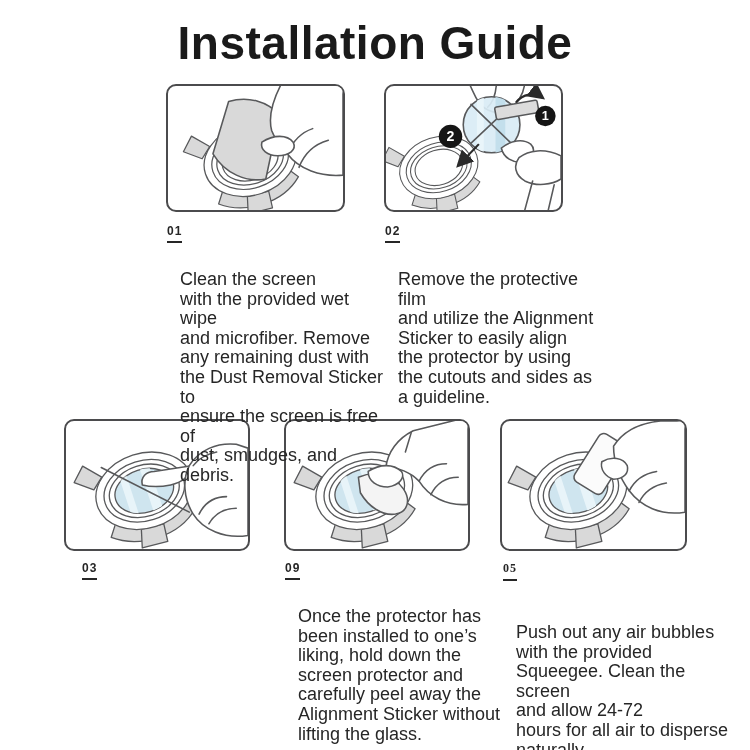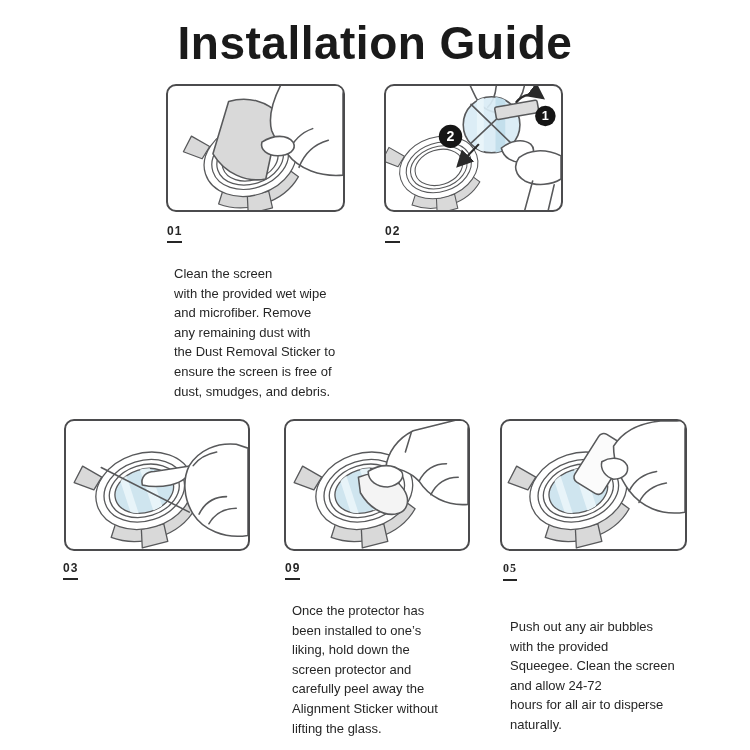--- a/index.html
+++ b/index.html
@@ -12,23 +12,23 @@
   .panel svg{display:block;width:100%;height:100%;}
   #p1{left:166px;top:84px;width:179px;height:128px;}
   #p2{left:384px;top:84px;width:179px;height:128px;}
   #p3{left:64px;top:419px;width:186px;height:132px;}
   #p4{left:284px;top:419px;width:186px;height:132px;}
   #p5{left:500px;top:419px;width:187px;height:132px;}
   .stepnum{position:absolute;font-size:12px;font-weight:700;letter-spacing:1px;
            color:var(--text,#222);}
   .stepnum span{display:inline-block;border-bottom:2.5px solid var(--text,#161616);padding-bottom:3px;}
   #n1{left:167px;top:224px;} #n2{left:385px;top:224px;text-align:right;}
-  #n3{left:63px;top:561px;}  #n4{left:285px;top:561px;} #n5{left:503px;top:561px;font-family:Liberation Serif, serif;}
-  .steptext{position:absolute;font-size:13px;line-height:19.6px;color:var(--text,#262626);
-            white-space:pre-line;margin:7px;}
+  #n3{left:82px;top:561px;}  #n4{left:285px;top:561px;} #n5{left:503px;top:561px;font-family:Liberation Serif, serif;}
+  .steptext{position:absolute;font-size:18px;line-height:19.6px;color:var(--text,#262626);
+            white-space:pre-line;margin:13px;}
   #t1{left:167px;top:257px;width:205px;}
   #t2{left:385px;top:257px;width:205px;}
   #t3{left:65px;top:594px;width:205px;}
   #t4{left:285px;top:594px;width:210px;}
   #t5{left:503px;top:610px;width:220px;}
   
   .ln{stroke:var(--outline,#4d4d4f);stroke-width:1.6;stroke-linejoin:round;stroke-linecap:round;}
   .nofill{fill:none;}
   .fw{fill:#ffffff;}
   .fg{fill:var(--shade,#d9d9d9);}
@@ -150,20 +150,26 @@
   <div class="stepnum" id="n4"><span>09</span></div>
   <div class="stepnum" id="n5"><span>05</span></div>
 
   <p class="steptext" id="t1">Clean the screen
 with the provided wet wipe
 and microfiber. Remove
 any remaining dust with
 the Dust Removal Sticker to
 ensure the screen is free of
 dust, smudges, and debris.</p>
+  <p class="steptext" id="t2">Remove the protective film
+and utilize the Alignment
+Sticker to easily align
+the protector by using
+the cutouts and sides as
+a guideline.</p>
   <p class="steptext" id="t4">Once the protector has
 been installed to one’s
 liking, hold down the
 screen protector and
 carefully peel away the
 Alignment Sticker without
 lifting the glass.</p>
   <p class="steptext" id="t5">Push out any air bubbles
 with the provided
 Squeegee. Clean the screen

